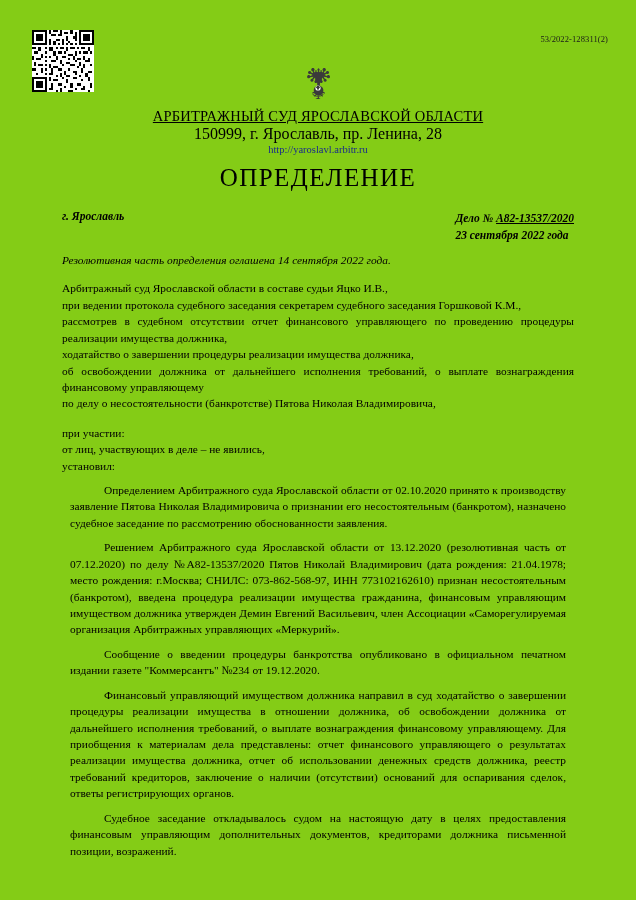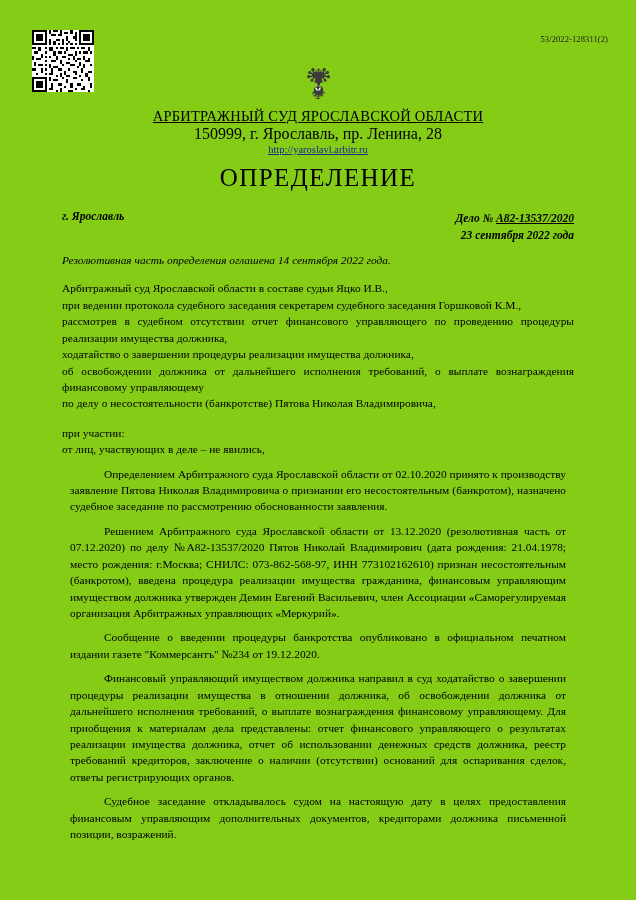--- a/index.html
+++ b/index.html
@@ -70,21 +70,20 @@
     font-size: 16px;
     margin-top: 0;
   }
   .court-url {
     font-size: 10.5px;
     margin-top: 1px;
   }
   .court-url a,
   .court-url span.linklike {
     color: #1a2a8c;
-    text-decoration: underline;
   }
   .doc-title {
     font-size: 25px;
     letter-spacing: 1.4px;
     margin-top: 9px;
   }
 
   
   .case-row {
     position: absolute;
@@ -94,21 +93,20 @@
     display: flex;
     justify-content: space-between;
     align-items: flex-start;
     font-style: italic;
   }
   .case-city {
     font-size: 11.5px;
     font-weight: bold;
   }
   .case-right {
-    text-align: right;
     font-size: 11.5px;
     font-weight: bold;
     line-height: 1.5;
   }
   .case-no .case-no-label { text-decoration: none; }
   .case-no .case-no-value { text-decoration: underline; }
 
   
   .body-text {
     position: absolute;
@@ -326,20 +324,21 @@
     <p class="p-just">при ведении протокола судебного заседания секретарем судебного заседания Горшковой К.М.,</p>
     <p class="p-just">рассмотрев в судебном отсутствии отчет финансового управляющего по проведению процедуры реализации имущества должника,</p>
     <p class="p-plain">ходатайство о завершении процедуры реализации имущества должника,</p>
     <p class="p-just">об освобождении должника от дальнейшего исполнения требований, о выплате вознаграждения финансовому управляющему</p>
     <p class="p-plain">по делу о несостоятельности (банкротстве) Пятова Николая Владимировича,</p>
 
     <div class="gap-md"></div>
 
     <p class="p-plain">при участии:</p>
     <p class="p-plain">от лиц, участвующих в деле – не явились,</p>
+    <p class="p-plain">установил:</p>
 
     <p class="p-just-ind">Определением Арбитражного суда Ярославской области от 02.10.2020 принято к производству заявление Пятова Николая Владимировича о признании его несостоятельным (банкротом), назначено судебное заседание по рассмотрению обоснованности заявления.</p>
     <p class="p-just-ind">Решением Арбитражного суда Ярославской области от 13.12.2020 (резолютивная часть от 07.12.2020) по делу №А82-13537/2020 Пятов Николай Владимирович (дата рождения: 21.04.1978; место рождения: г.Москва; СНИЛС: 073-862-568-97, ИНН 773102162610) признан несостоятельным (банкротом), введена процедура реализации имущества гражданина, финансовым управляющим имуществом должника утвержден Демин Евгений Васильевич, член Ассоциации «Саморегулируемая организация Арбитражных управляющих «Меркурий».</p>
     <p class="p-just-ind">Сообщение о введении процедуры банкротства опубликовано в официальном печатном издании газете "Коммерсантъ" №234 от 19.12.2020.</p>
     <p class="p-just-ind">Финансовый управляющий имуществом должника направил в суд ходатайство о завершении процедуры реализации имущества в отношении должника, об освобождении должника от дальнейшего исполнения требований, о выплате вознаграждения финансовому управляющему. Для приобщения к материалам дела представлены: отчет финансового управляющего о результатах реализации имущества должника, отчет об использовании денежных средств должника, реестр требований кредиторов, заключение о наличии (отсутствии) оснований для оспаривания сделок, ответы регистрирующих органов.</p>
     <p class="p-just-ind">Судебное заседание откладывалось судом на настоящую дату в целях предоставления финансовым управляющим дополнительных документов, кредиторами должника письменной позиции, возражений.</p>
 
   </div>
 </div>
 

